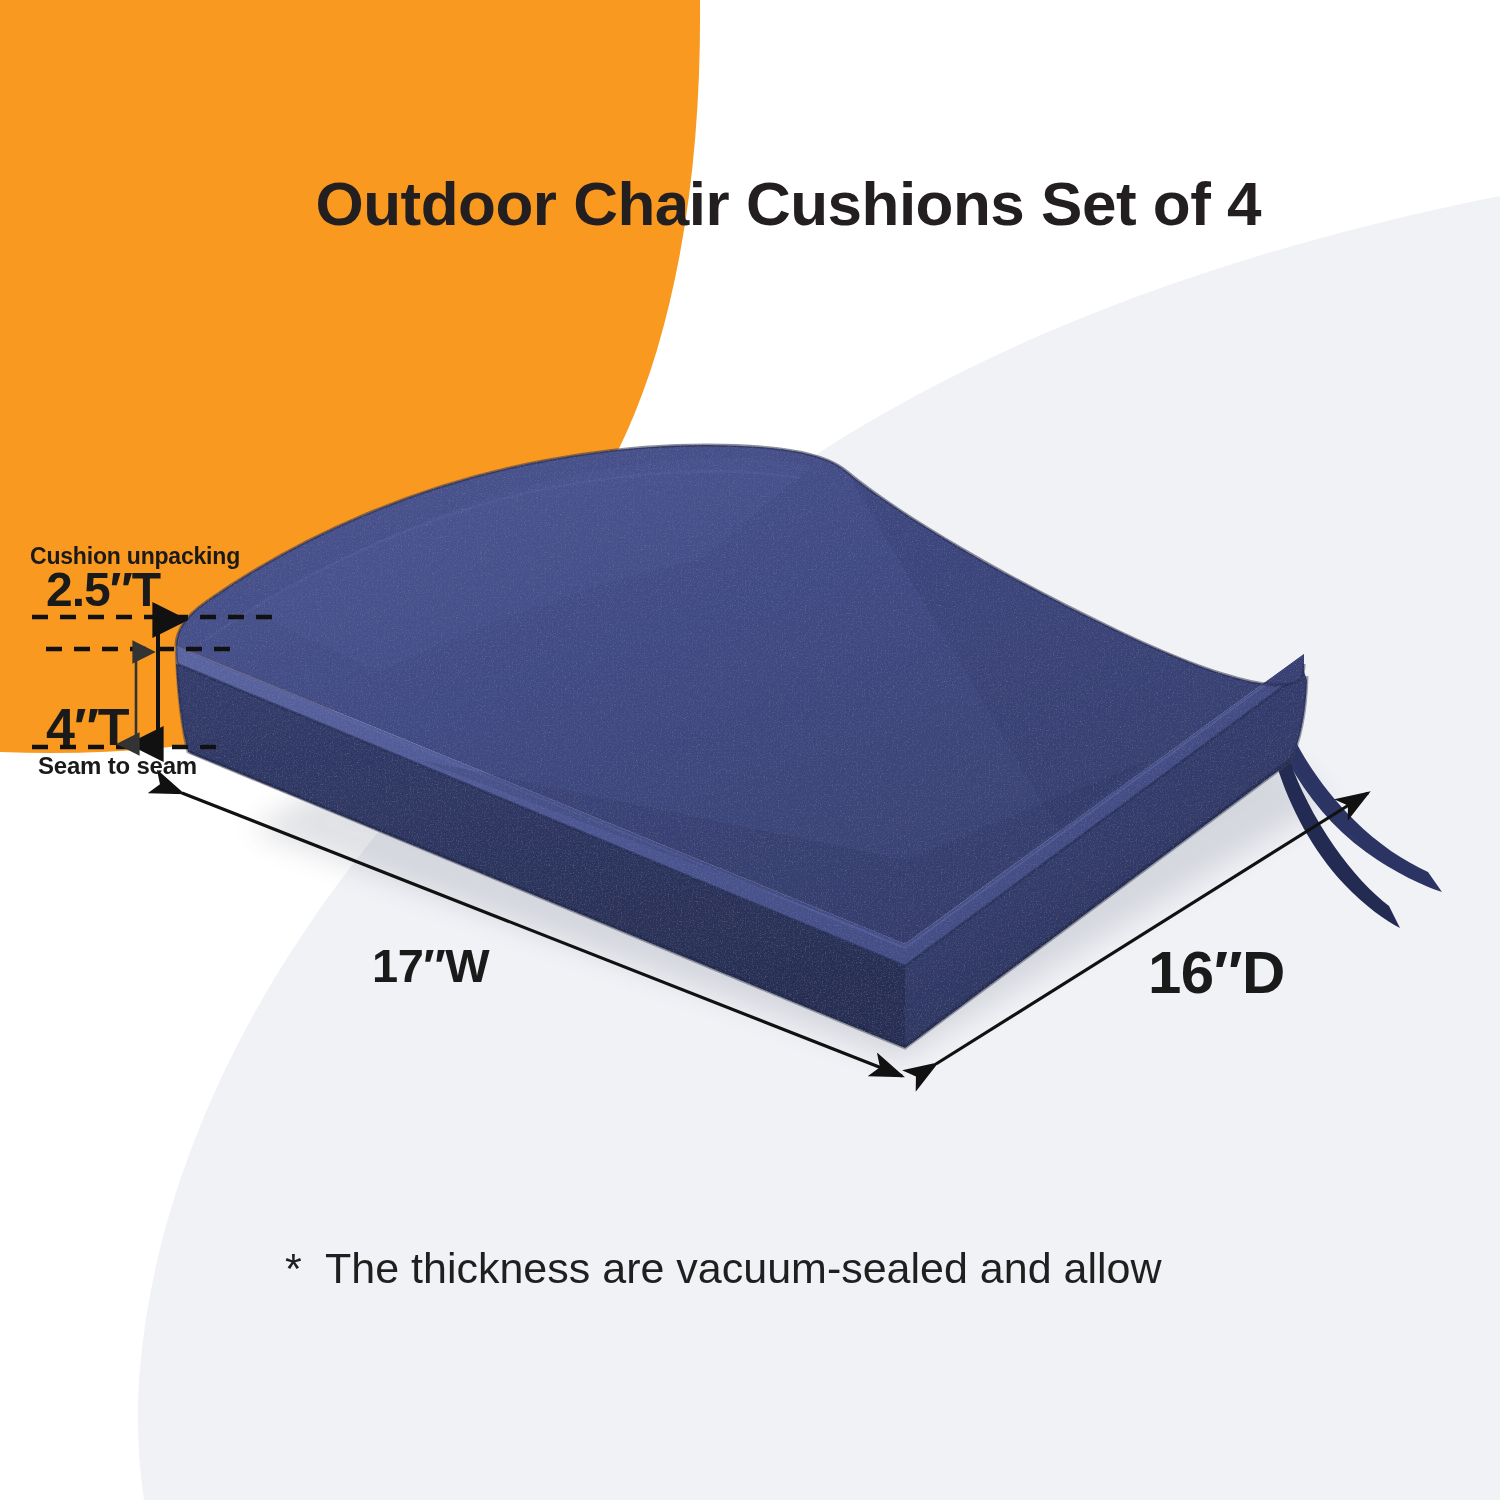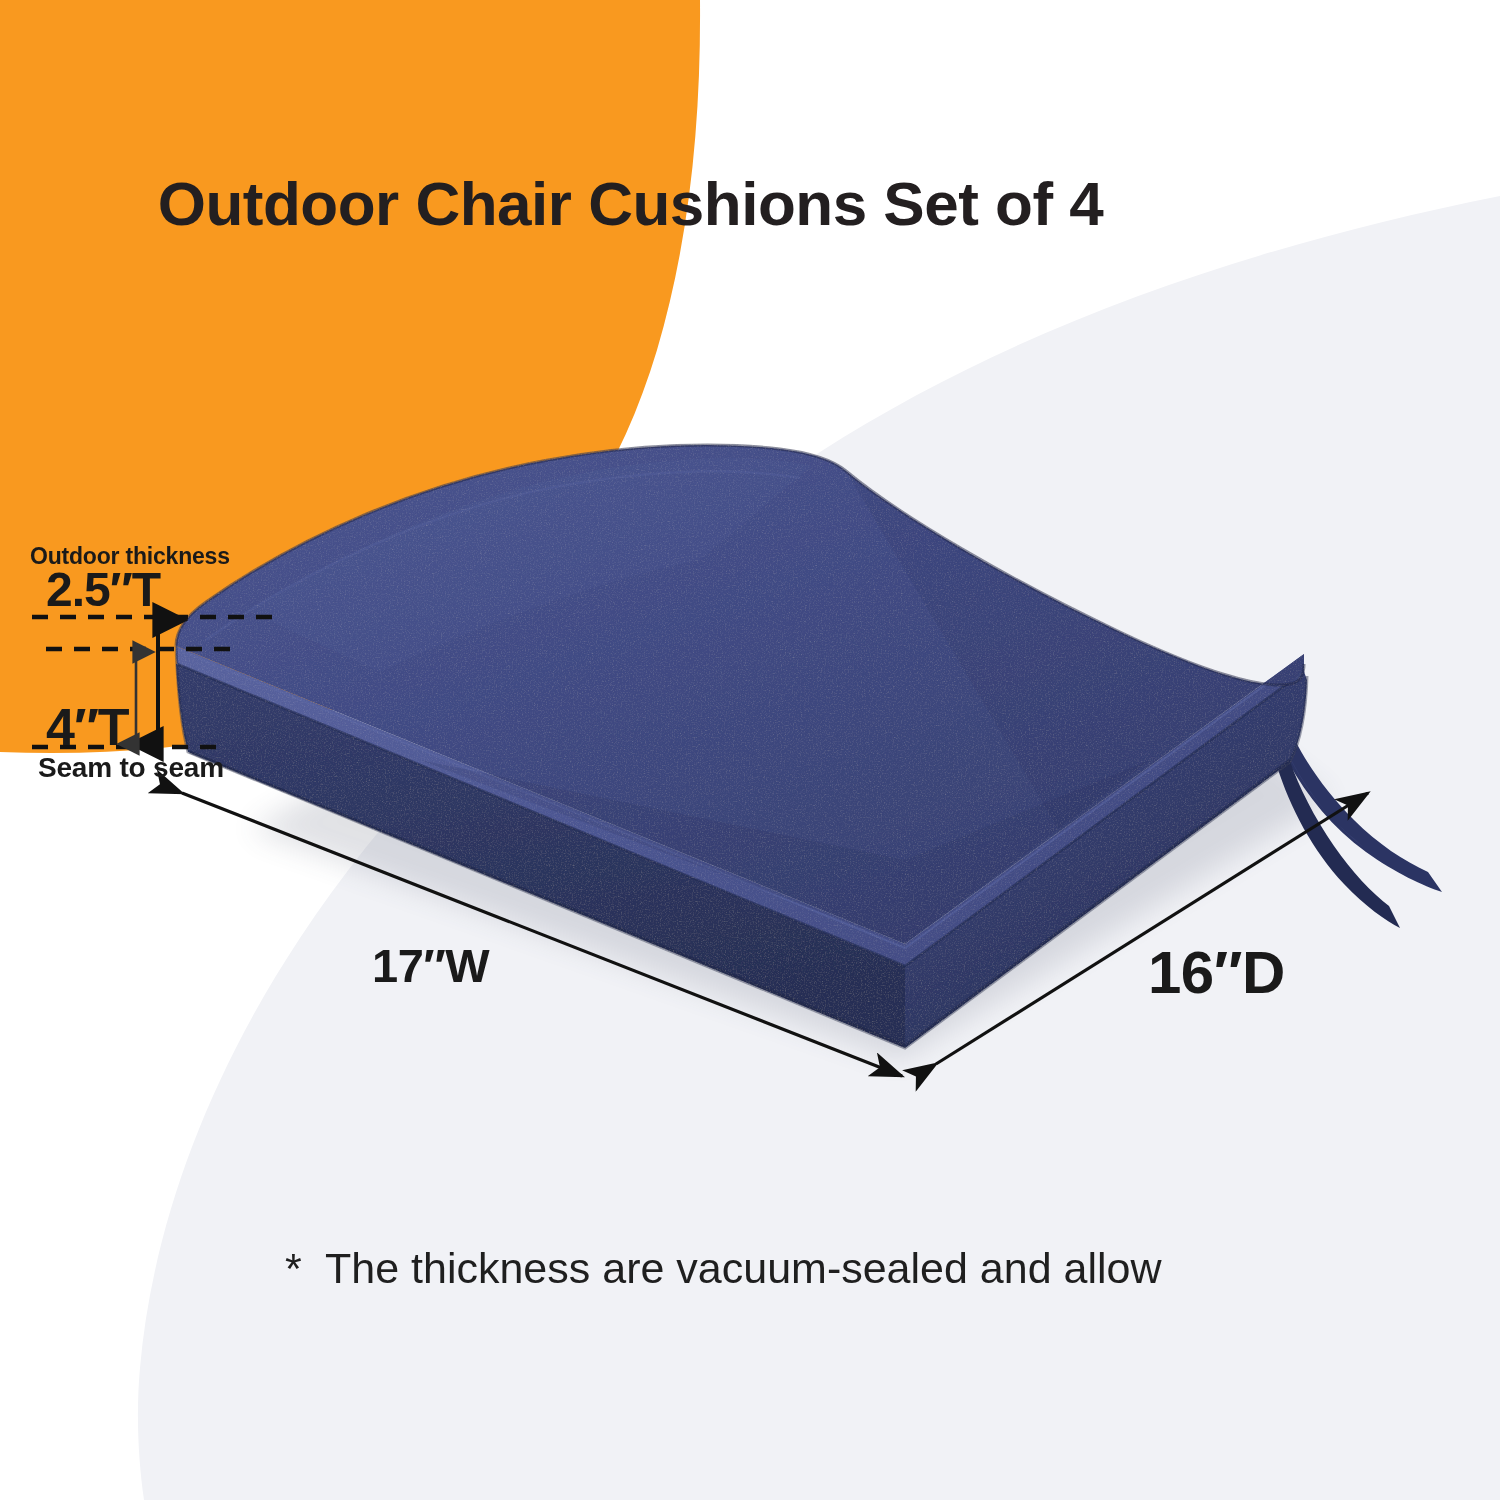--- a/index.html
+++ b/index.html
@@ -23,21 +23,21 @@
     left: 0;
     width: 1500px;
     height: 1500px;
   }
   
   #title {
     position: absolute;
     left: 0;
     top: 168px;
     width: 1261px;
-    text-align: center;
+    text-align: right;
     font-family: "Liberation Sans", sans-serif;
     font-weight: bold;
     font-size: 62px;
     letter-spacing: -0.5px;
     color: #231f20;
     white-space: nowrap;
     z-index: 40;
   }
   
   .dim-label {
@@ -62,21 +62,21 @@
   }
   #thickness-2 {
     left: 46px;
     top: 697px;
     font-size: 52px;
     letter-spacing: -1px;
   }
   #seam-to-seam-label {
     left: 38px;
     top: 752px;
-    font-size: 28px;
+    font-size: 24px;
     letter-spacing: -0.2px;
   }
   #width-label {
     left: 372px;
     top: 938px;
     font-size: 47px;
     letter-spacing: -0.5px;
   }
   #depth-label {
     left: 1148px;
@@ -302,21 +302,21 @@
 
     <line x1="158" y1="620" x2="158" y2="744" stroke="#111111" stroke-width="4" marker-start="url(#arrUp)" marker-end="url(#arrDown)"></line>
 
     <line x1="136" y1="652" x2="136" y2="744" stroke="#333333" stroke-width="2.6" marker-start="url(#arrUpThin)" marker-end="url(#arrDownThin)"></line>
 
     <line x1="182" y1="793" x2="902" y2="1076" stroke="#111111" stroke-width="3.2" marker-start="url(#arrHeadA)" marker-end="url(#arrHeadB)"></line>
 
     <line x1="936" y1="1064" x2="1368" y2="793" stroke="#111111" stroke-width="3.2" marker-start="url(#arrHeadA)" marker-end="url(#arrHeadB)"></line>
   </svg>
 
-  <div class="dim-label" id="cushion-thickness-label">Outdoor thickness</div>
+  <div class="dim-label" id="cushion-thickness-label">Cushion unpacking</div>
 
   <div class="dim-label" id="thickness-25">2.5″T</div>
 
   <div class="dim-label" id="thickness-2">4″T</div>
 
   <div class="dim-label" id="seam-to-seam-label">Seam to seam</div>
 
   <div class="dim-label" id="width-label">17″W</div>
 
   <div class="dim-label" id="depth-label">16″D</div>

